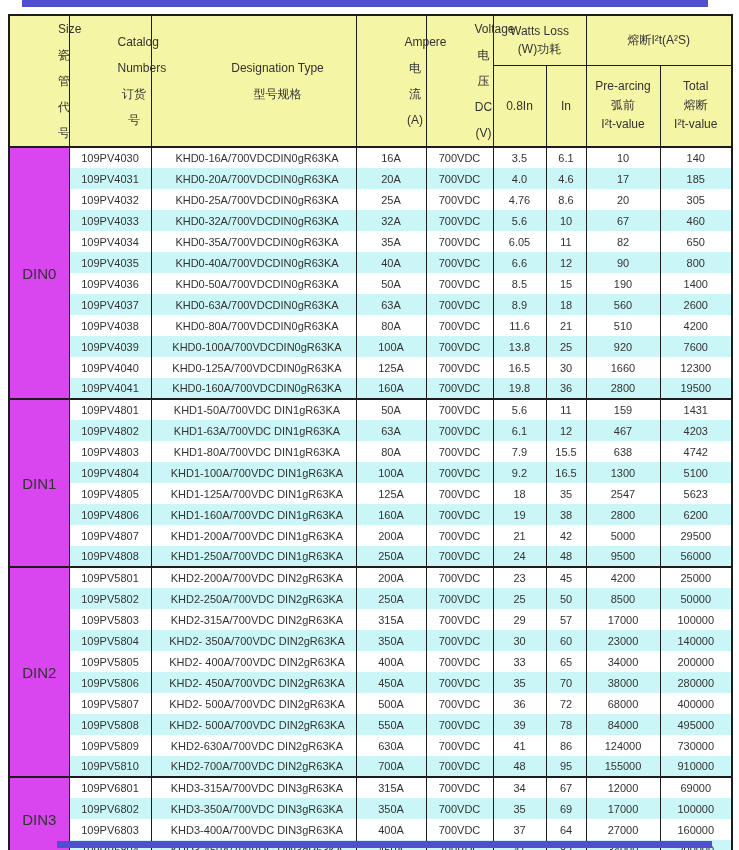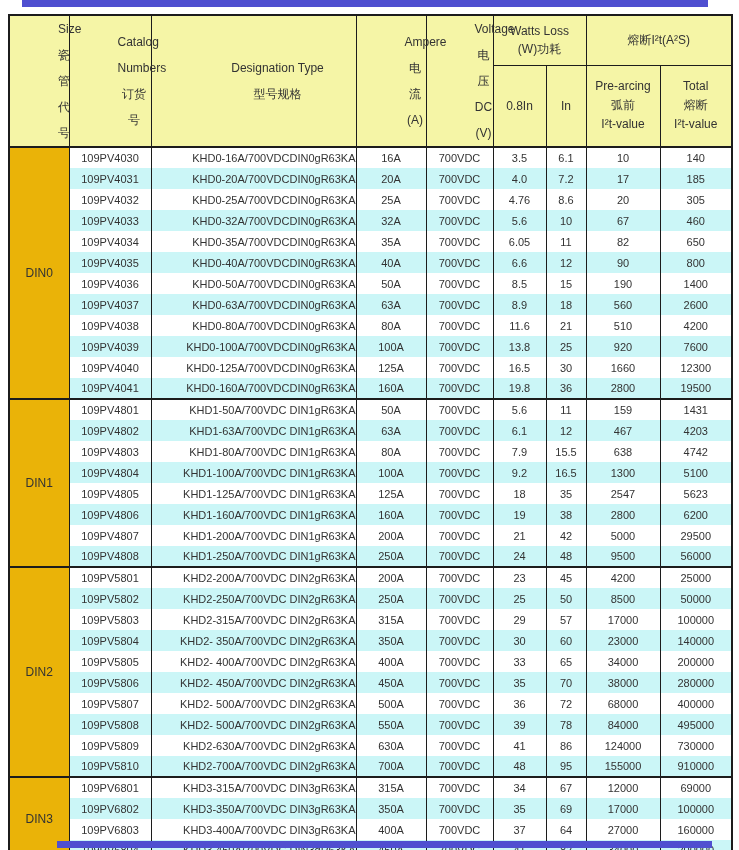--- a/index.html
+++ b/index.html
@@ -42,22 +42,22 @@
   tbody{border-top:2px solid var(--border);}
   tbody td{
     height:21px;padding:0;font-size:11px;color:var(--text);
     text-align:center;vertical-align:middle;
     border-left:1px solid var(--border);border-right:1px solid var(--border);
     border-top:none;border-bottom:none;
     background:#fff;
     white-space:nowrap;overflow:hidden;
   }
   tbody tr.alt td{background:var(--stripe);}
-  tbody td.c-designation{text-align:right;padding-left:7px;font-size:11px;}
-  tbody td.size-cell{background:#eab308;font-size:12px;border:1px solid var(--border);}
+  tbody td.c-designation{text-align:center;padding-left:7px;font-size:11px;}
+  tbody td.size-cell{background:#d946ef;font-size:15px;border:1px solid var(--border);}
 </style>
 </head>
 <body>
 
 <div class="page">
   <div class="top-bar"></div>
 
   <div class="table-wrap">
     <table>
       <colgroup>
@@ -131,21 +131,21 @@
             <td class="c-win">6.1</td>
             <td class="c-prearc">10</td>
             <td class="c-total">140</td>
           </tr>
           <tr class="alt">
             <td class="c-catalog">109PV4031</td>
             <td class="c-designation">KHD0-20A/700VDCDIN0gR63KA</td>
             <td class="c-ampere">20A</td>
             <td class="c-voltage">700VDC</td>
             <td class="c-w08">4.0</td>
-            <td class="c-win">7.2</td>
+            <td class="c-win">4.6</td>
             <td class="c-prearc">17</td>
             <td class="c-total">185</td>
           </tr>
           <tr>
             <td class="c-catalog">109PV4032</td>
             <td class="c-designation">KHD0-25A/700VDCDIN0gR63KA</td>
             <td class="c-ampere">25A</td>
             <td class="c-voltage">700VDC</td>
             <td class="c-w08">4.76</td>
             <td class="c-win">8.6</td>

